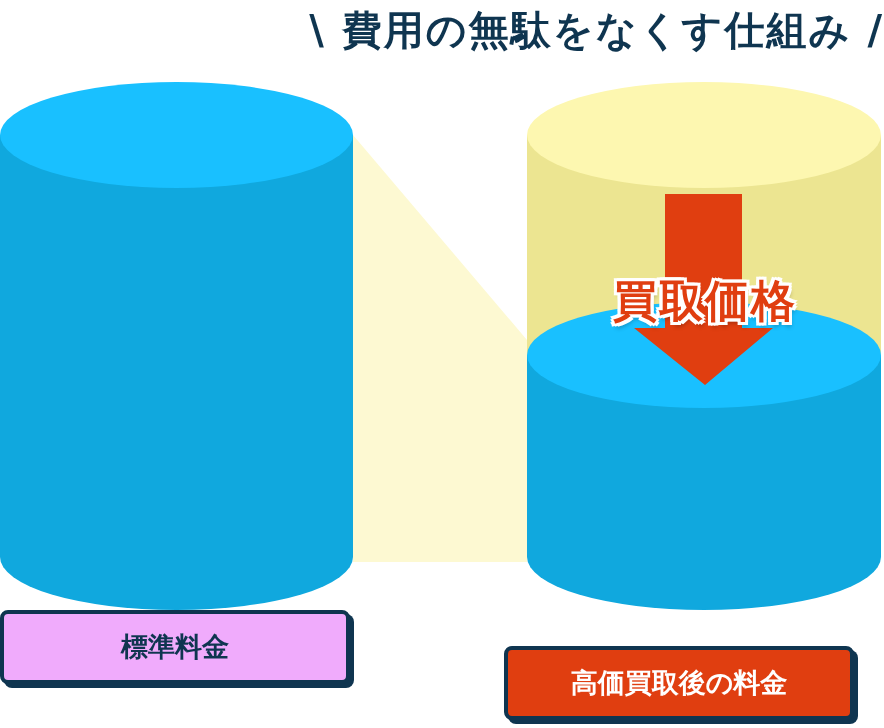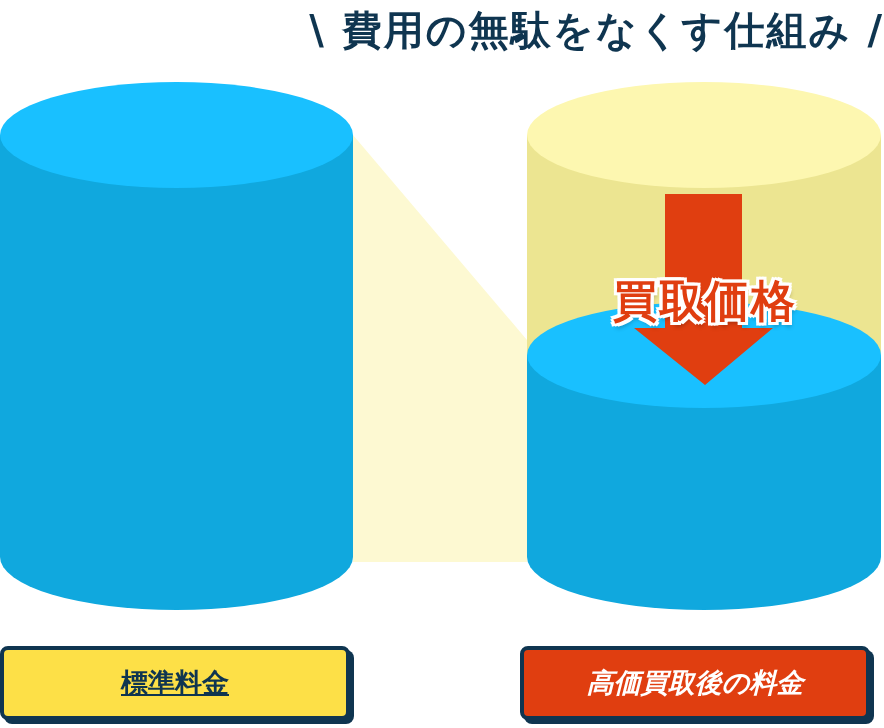--- a/index.html
+++ b/index.html
@@ -1,21 +1,21 @@
 <!DOCTYPE html>
 <html><head>
 <meta charset="utf-8">
 <style>
   html,body{margin:0;padding:0;background:#ffffff;}
   body{width:884px;height:728px;position:relative;overflow:hidden;font-family:"DejaVu Sans","Liberation Sans",sans-serif;}
   .title{position:absolute;left:0;top:4px;width:884px;text-align:right;font-size:40px;font-weight:bold;color:#0f3550;letter-spacing:2px;line-height:52px;}
   svg.diagram{position:absolute;left:0;top:0;}
   .label-box{position:absolute;box-sizing:border-box;border:4px solid #0f3550;border-radius:8px;display:flex;align-items:center;justify-content:center;font-size:27px;font-weight:bold;box-shadow:4px 4px 0 #0f3550;}
-  .label-left{left:0;top:646px;width:350px;height:74px;background:#fde047;color:#0f3550;text-decoration:underline;}
-  .label-right{left:520px;top:646px;width:350px;height:74px;background:#e03e10;color:#ffffff;font-style:italic;}
+  .label-left{left:0;top:610px;width:350px;height:74px;background:#f0abfc;color:#0f3550;}
+  .label-right{left:504px;top:646px;width:350px;height:74px;background:#e03e10;color:#ffffff;}
   .kaitori{position:absolute;left:560px;top:244px;width:290px;text-align:center;font-size:44px;font-weight:bold;color:#e03e10;
     text-shadow:-3px -3px 0 #fff,3px -3px 0 #fff,-3px 3px 0 #fff,3px 3px 0 #fff,0 -3px 0 #fff,0 3px 0 #fff,-3px 0 0 #fff,3px 0 0 #fff,2px 5px 4px rgba(0,0,0,0.25);letter-spacing:2px;margin-top:28px;}
 </style>
 </head>
 <body>
 
 <div class="title">\ 費用の無駄をなくす仕組み /</div>
 
 <svg class="diagram" width="884" height="728" viewBox="0 0 884 728">
 

